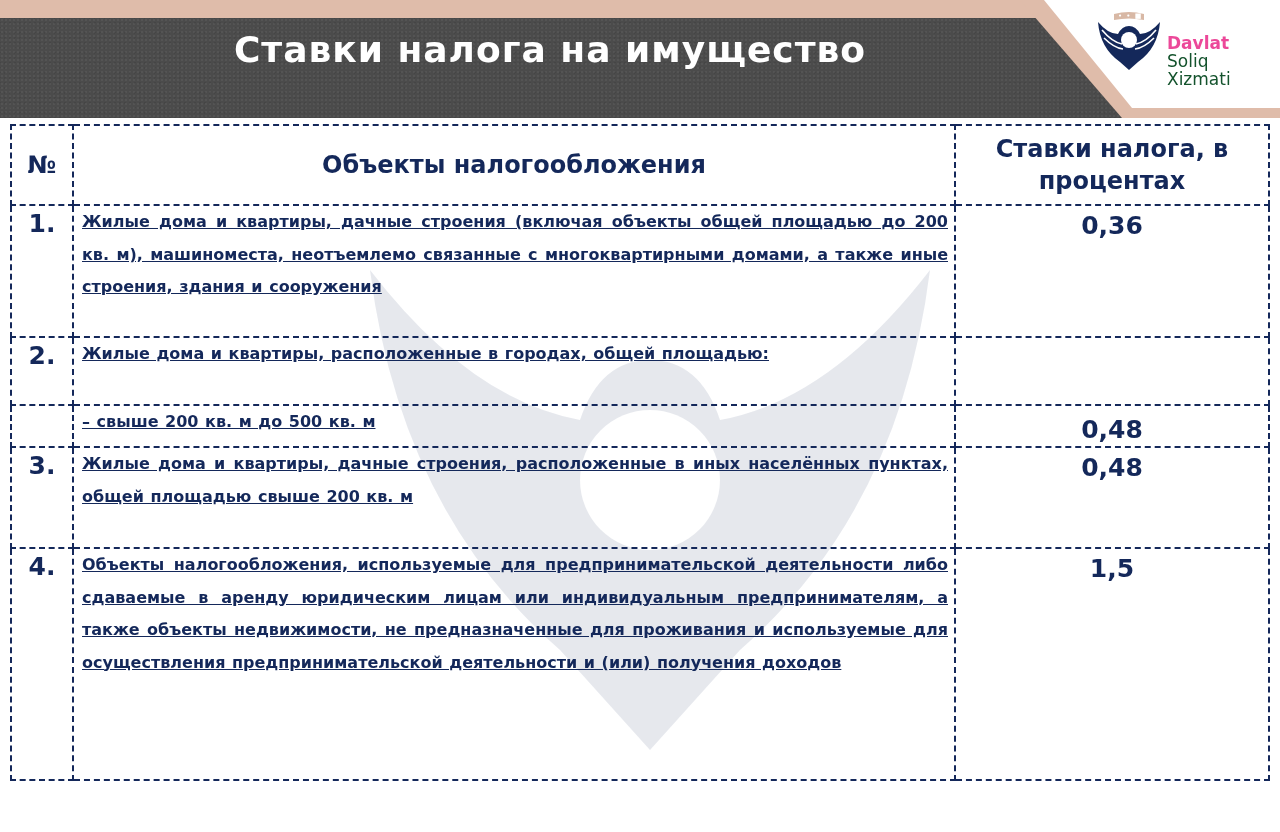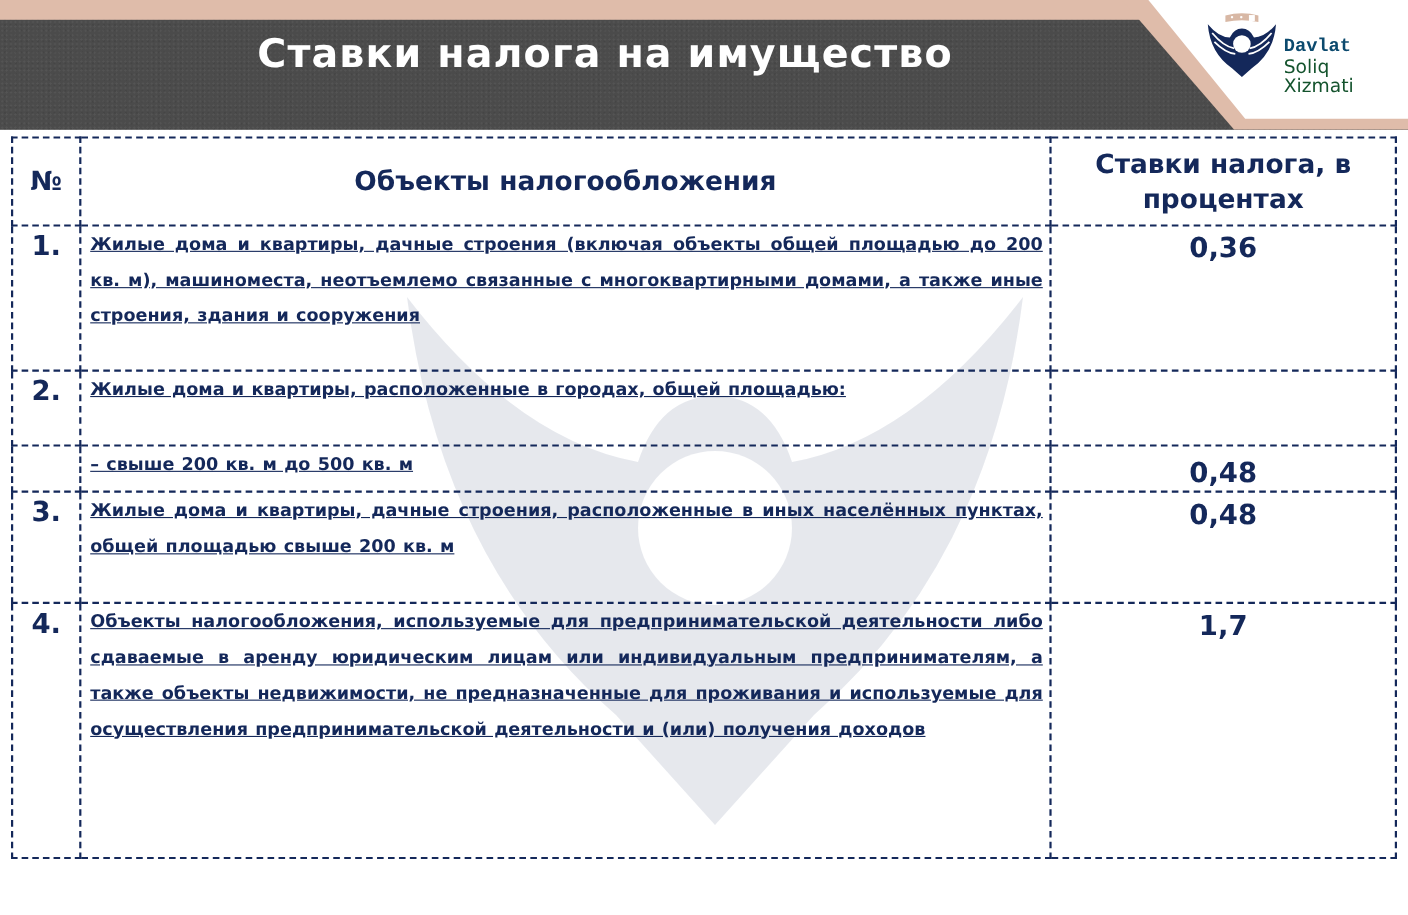--- a/index.html
+++ b/index.html
@@ -31,21 +31,21 @@
       font-size: 36px; line-height: 43px; letter-spacing: 1px;
     }
     .title div { white-space: nowrap; }
     .brand {
       position: absolute; left: 1094px; top: 8px; width: 180px; height: 90px;
     }
     .brand-text {
       position: absolute; left: 1167px; top: 34px;
       font-size: 17px; line-height: 18px; font-weight: bold;
     }
-    .brand-text .l1 { color: #0c4a6e; font-family: Liberation Mono, monospace; }
+    .brand-text .l1 { color: #ec4899; }
     .brand-text .l2, .brand-text .l3 { color: #14532d; font-weight: normal; }
 
     .watermark {
       position: absolute; left: 360px; top: 250px; width: 580px; height: 520px;
       opacity: 0.10; pointer-events: none;
     }
 
     table.rates {
       position: absolute; left: 10px; top: 124px; width: 1258px;
       border-collapse: collapse; table-layout: fixed;
@@ -139,16 +139,16 @@
       <td class="rate sub">0,48</td>
     </tr>
     <tr style="height:101px;">
       <td class="num">3.</td>
       <td class="obj">Жилые дома и квартиры, дачные строения, расположенные в иных населённых пунктах, общей площадью свыше 200 кв. м</td>
       <td class="rate">0,48</td>
     </tr>
     <tr style="height:232px;">
       <td class="num">4.</td>
       <td class="obj">Объекты налогообложения, используемые для предпринимательской деятельности либо сдаваемые в аренду юридическим лицам или индивидуальным предпринимателям, а также объекты недвижимости, не предназначенные для проживания и используемые для осуществления предпринимательской деятельности и (или) получения доходов</td>
-      <td class="rate">1,7</td>
+      <td class="rate">1,5</td>
     </tr>
   </tbody>
 </table>
 
 </body></html>

